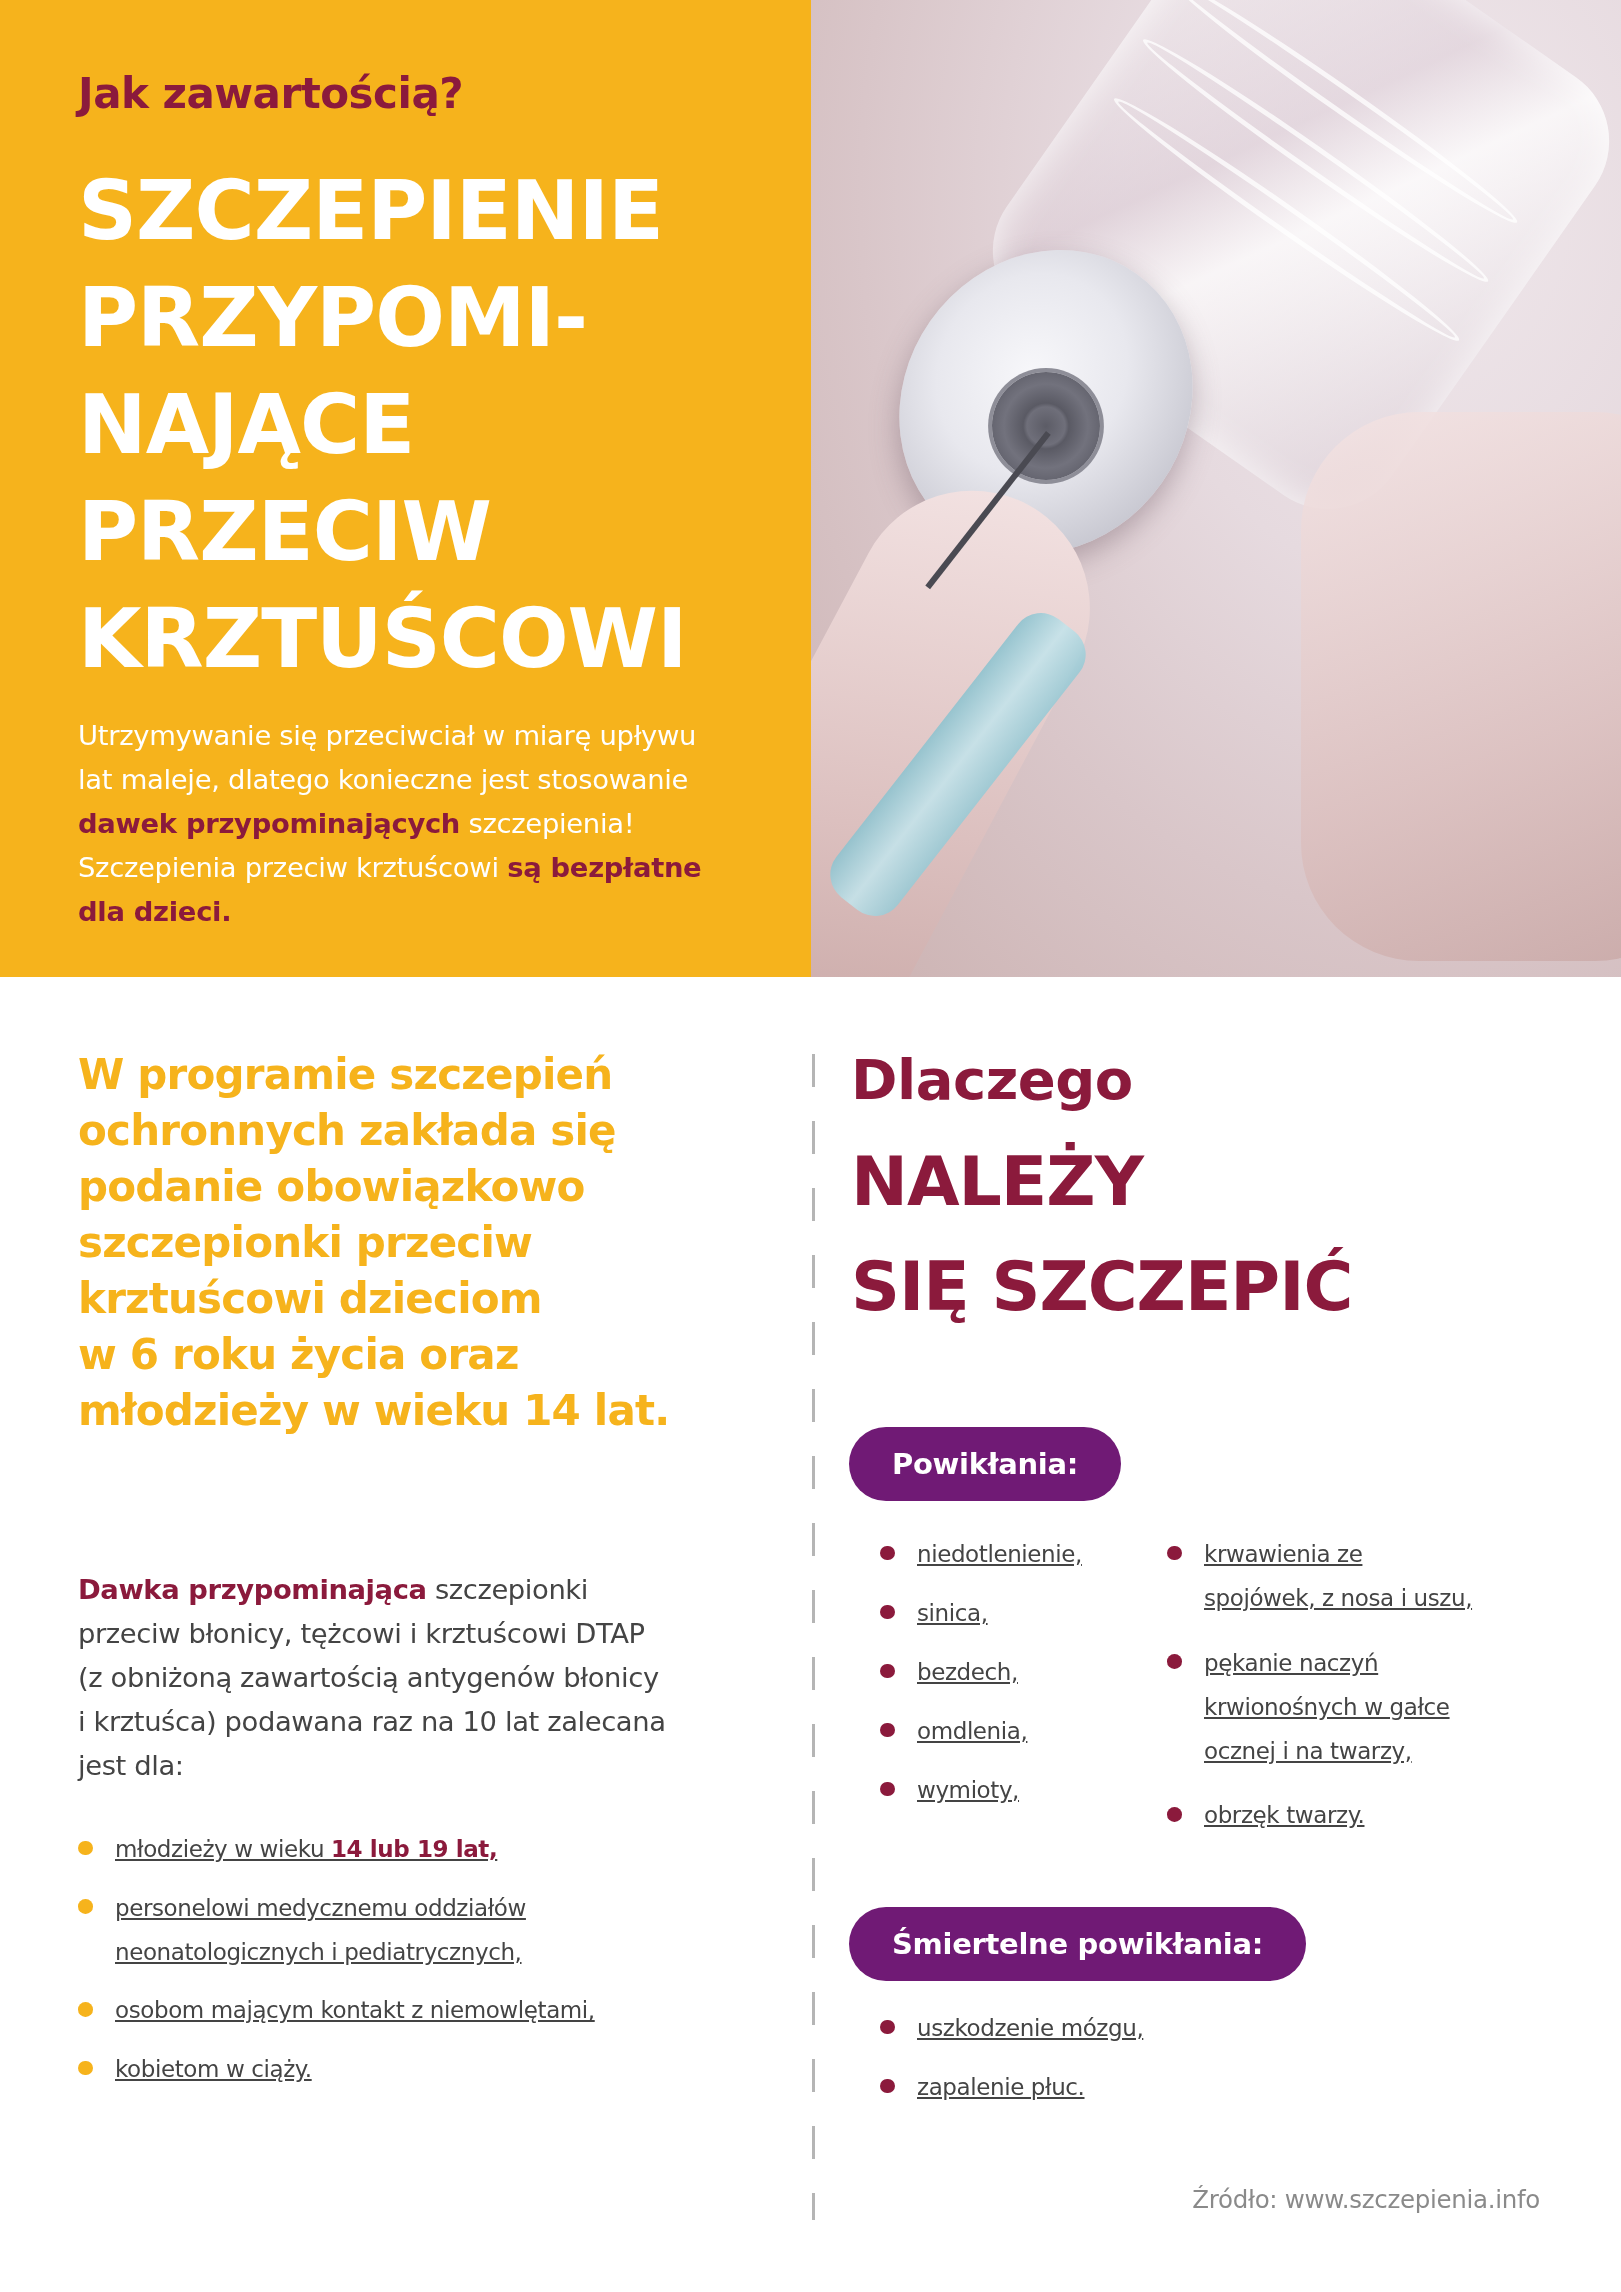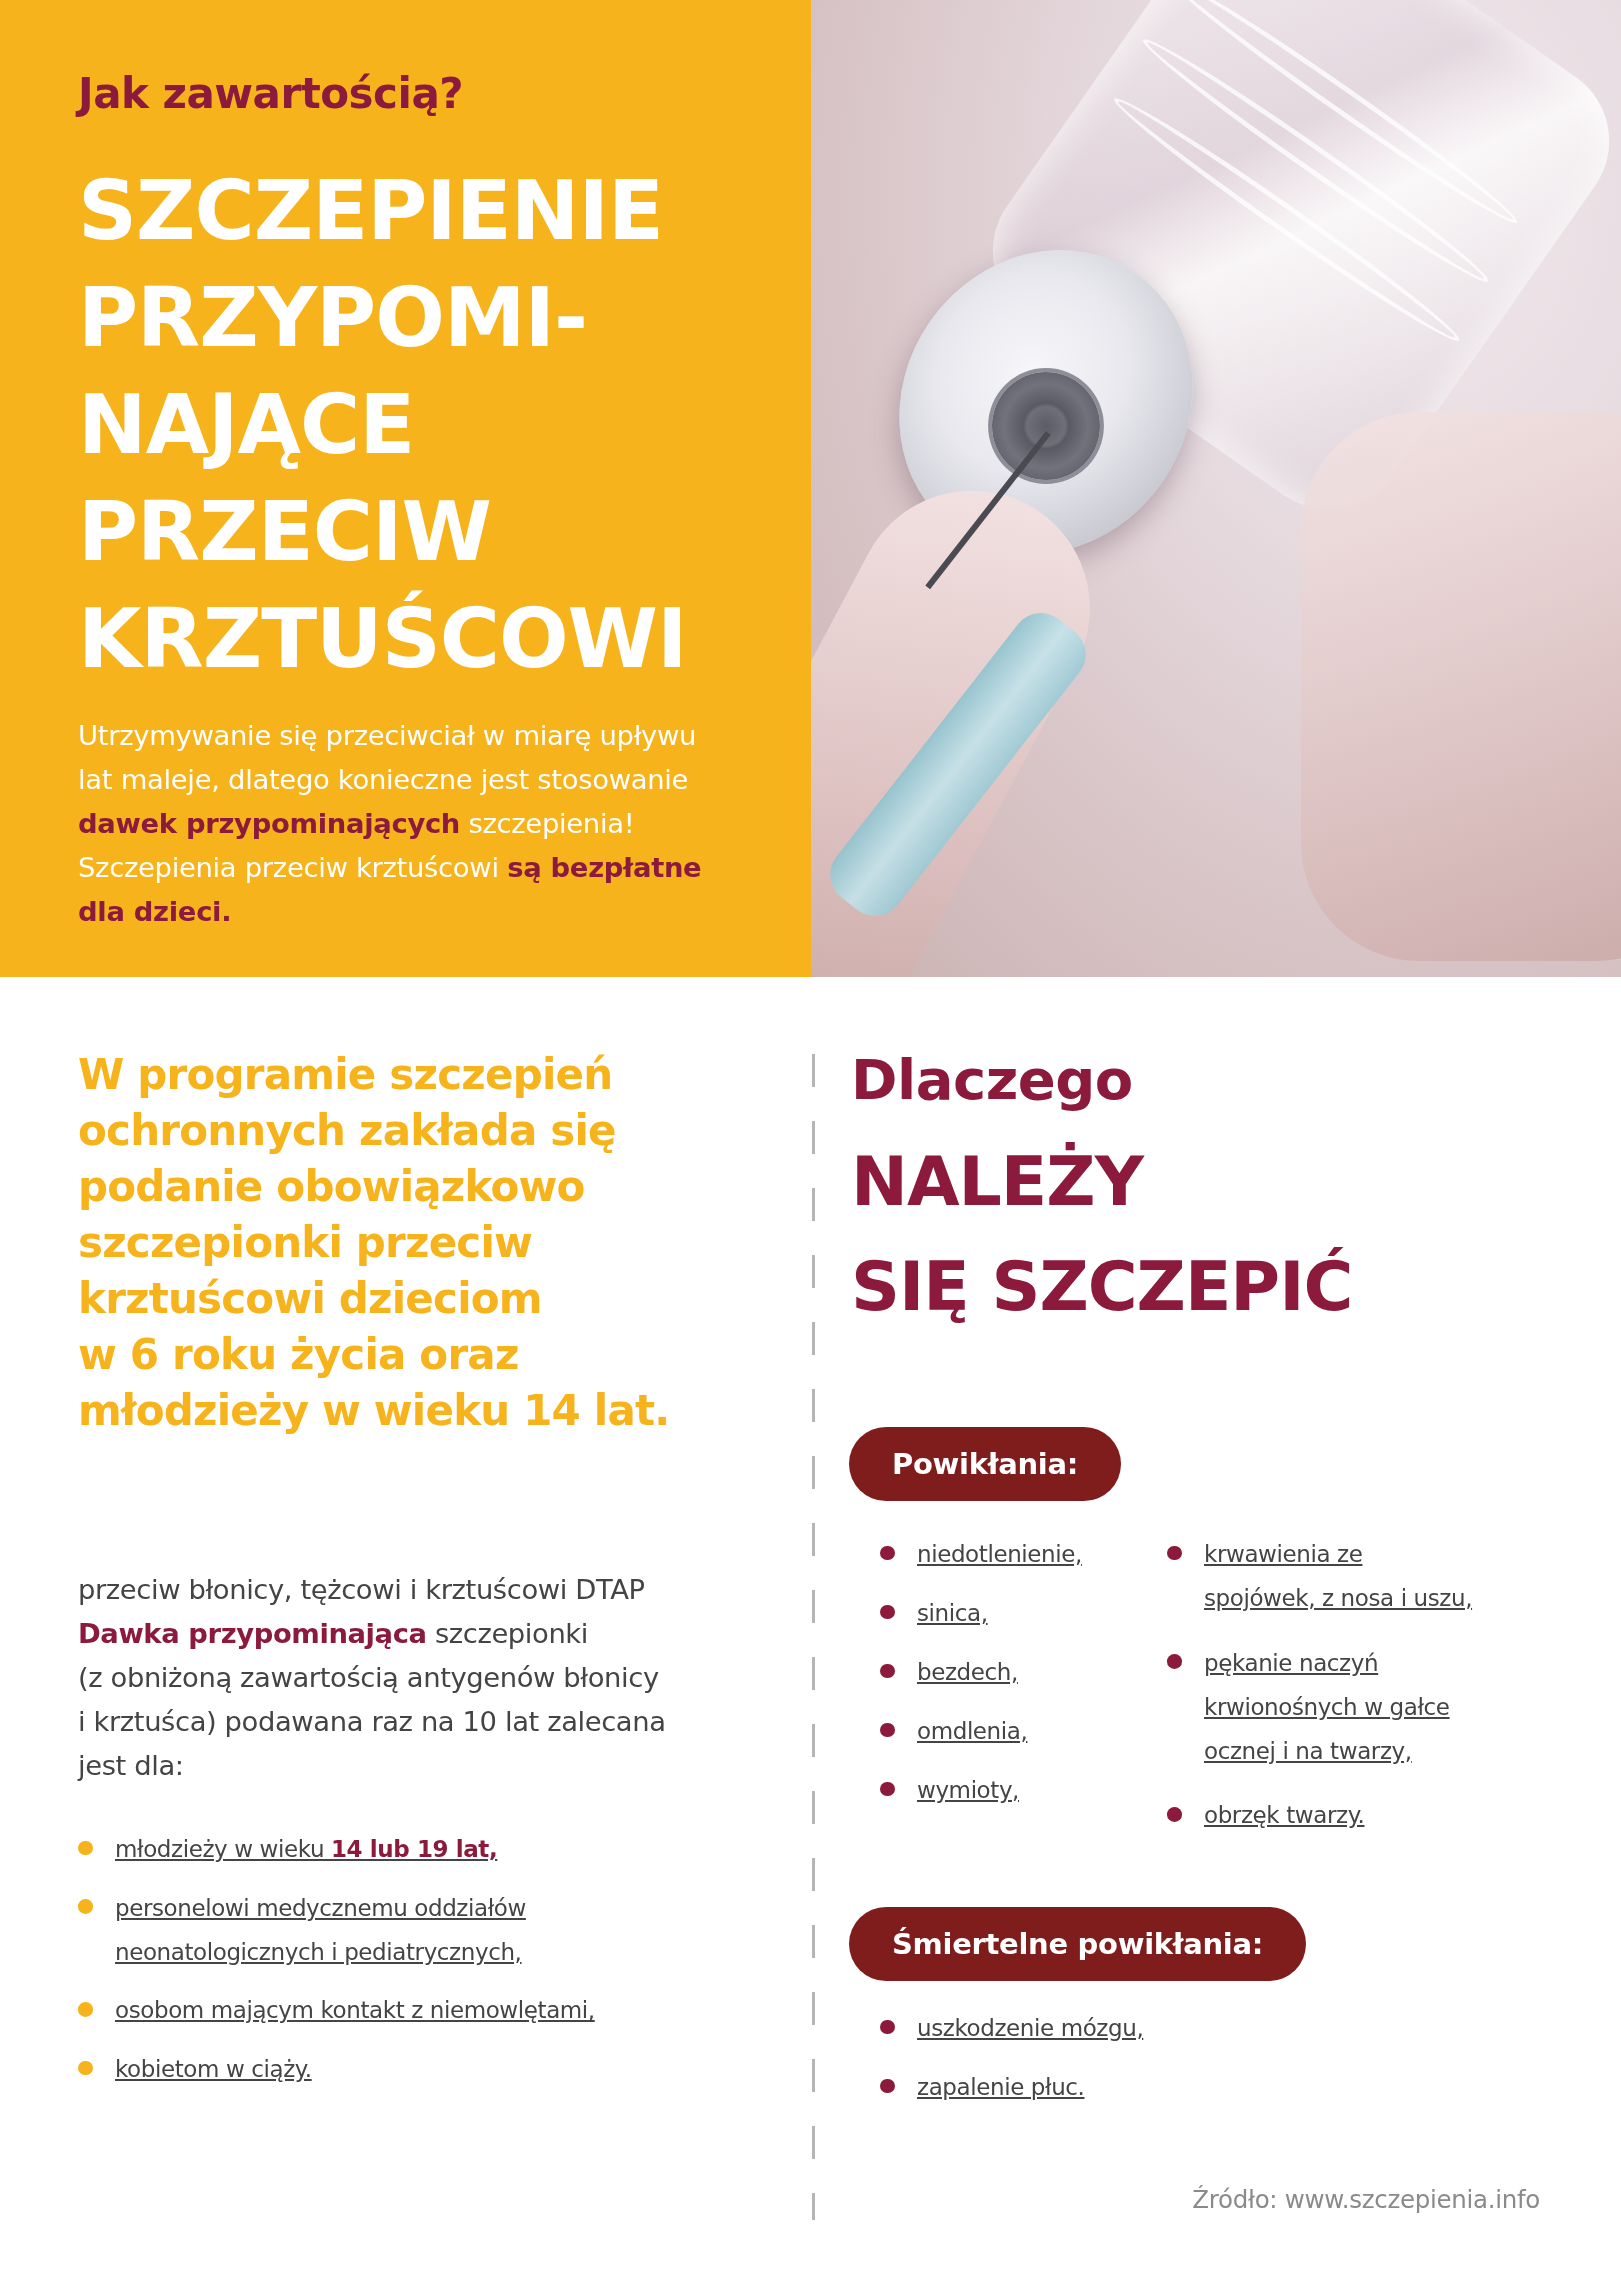--- a/index.html
+++ b/index.html
@@ -51,21 +51,21 @@
   .bullets li .dot { position: absolute; width: 14.7px; height: 14.7px; border-radius: 50%; top: 13.7px; }
   .bullets li b { color: #8b1a3c; }
   .dose-list { left: 78px; top: 1827px; width: 667px; }
   .dose-list li { padding-left: 37px; margin-bottom: 14.7px; }
   .dose-list li .dot { left: 0; background: #f6b31c; }
 
   .why-kicker { position: absolute; left: 851px; top: 1047px; font-weight: bold; font-size: 56px; color: #8b1a3c; letter-spacing: -0.5px; }
   .why-title { position: absolute; left: 851px; top: 1129px; font-weight: bold; font-size: 68px; line-height: 105px; color: #8b1a3c; letter-spacing: -1px; }
   .why-title div { white-space: nowrap; }
 
-  .pill { position: absolute; left: 849px; height: 74px; border-radius: 37px; background: #7f1d1d; color: #ffffff;
+  .pill { position: absolute; left: 849px; height: 74px; border-radius: 37px; background: #701a75; color: #ffffff;
     font-weight: bold; font-size: 29px; line-height: 74px; padding: 0 43px; white-space: nowrap; letter-spacing: -0.3px; }
   .pill-1 { top: 1427px; }
   .pill-2 { top: 1907px; }
 
   .comp-col-1 { left: 880px; top: 1532px; width: 284px; }
   .comp-col-2 { left: 1167px; top: 1532px; width: 431px; }
   .comp-col-1 li, .comp-col-2 li, .fatal-list li { padding-left: 37px; margin-bottom: 15px; }
   .comp-col-1 li .dot, .comp-col-2 li .dot, .fatal-list li .dot { left: 0; background: #8b1a3c; }
   .comp-col-2 li { margin-bottom: 20.6px; }
   .fatal-list { left: 880px; top: 2006px; width: 588px; }
@@ -108,22 +108,22 @@
   <div>W programie szczepień</div>
   <div>ochronnych zakłada się</div>
   <div>podanie obowiązkowo</div>
   <div>szczepionki przeciw</div>
   <div>krztuścowi dzieciom</div>
   <div>w 6 roku życia oraz</div>
   <div>młodzieży w wieku 14 lat.</div>
 </div>
 
 <div class="dose">
+  <div><b>Dawka przypominająca</b><span> szczepionki</span></div>
   <div>przeciw błonicy, tężcowi i krztuścowi DTAP</div>
-  <div><b>Dawka przypominająca</b><span> szczepionki</span></div>
   <div>(z obniżoną zawartością antygenów błonicy</div>
   <div>i krztuśca) podawana raz na 10 lat zalecana</div>
   <div>jest dla:</div>
 </div>
 
 <ul class="bullets dose-list">
   <li><span class="dot"></span><span>młodzieży w wieku </span><b>14 lub 19 lat,</b></li>
   <li>
       <span class="dot"></span>
       <div>personelowi medycznemu oddziałów</div>

